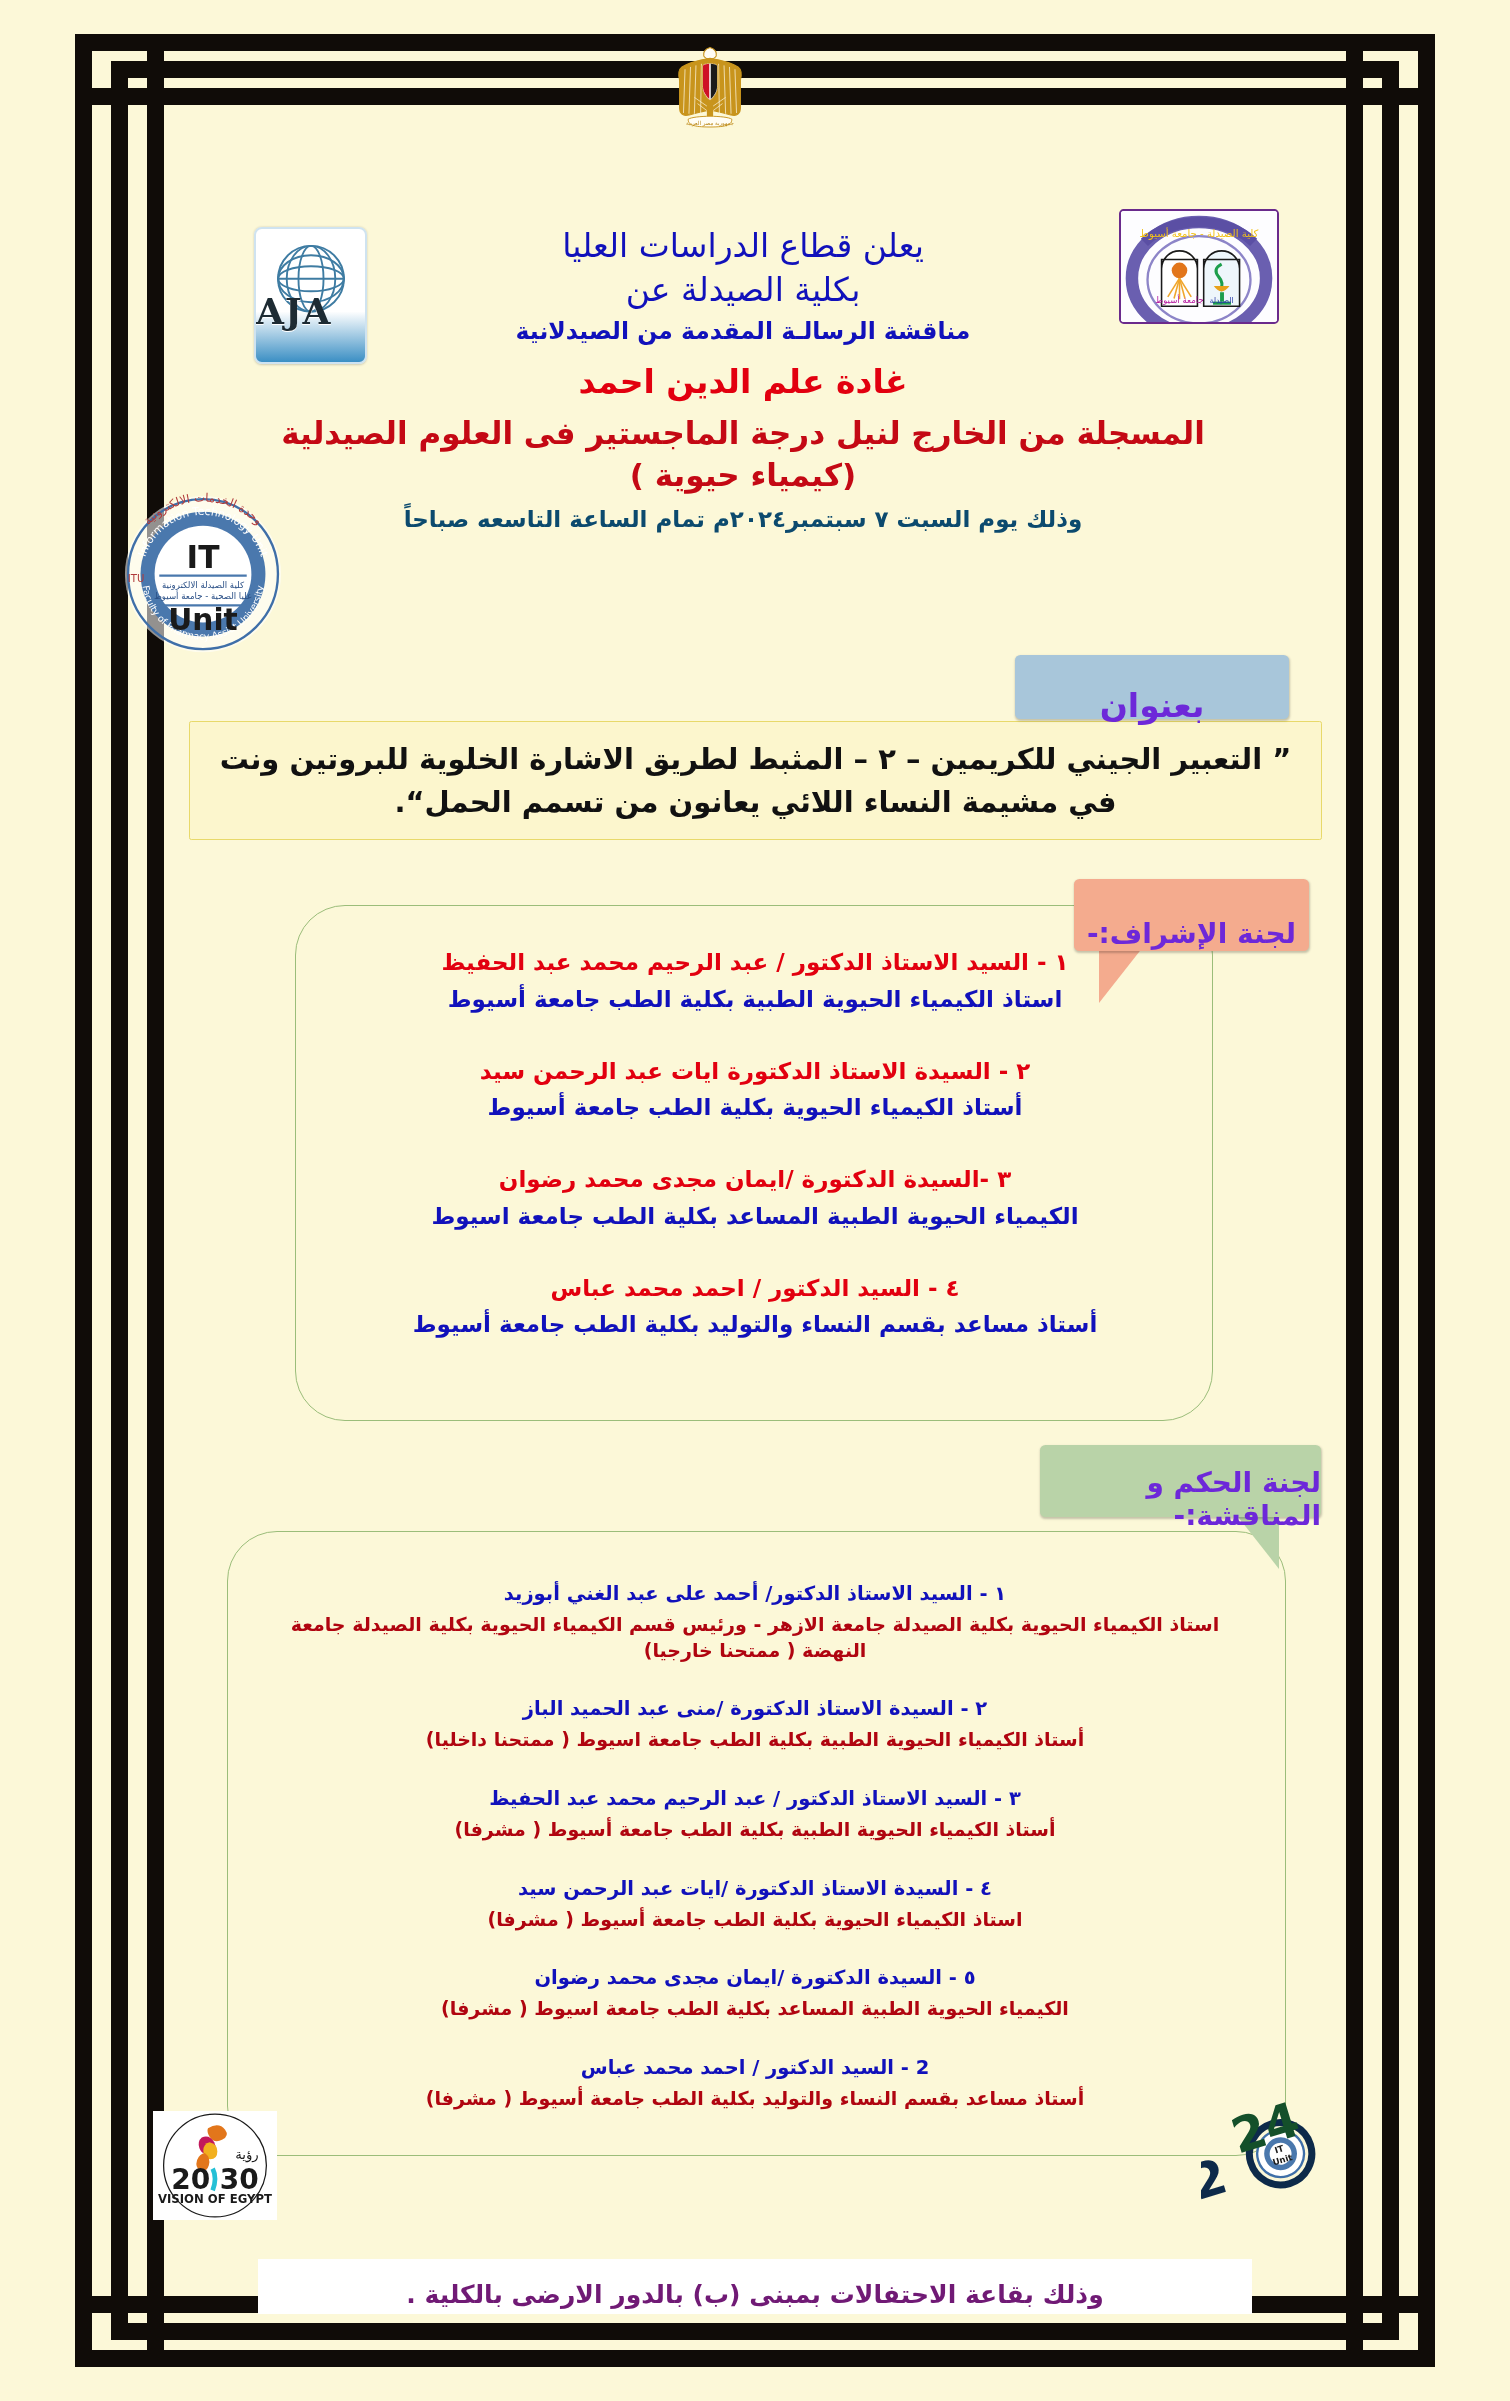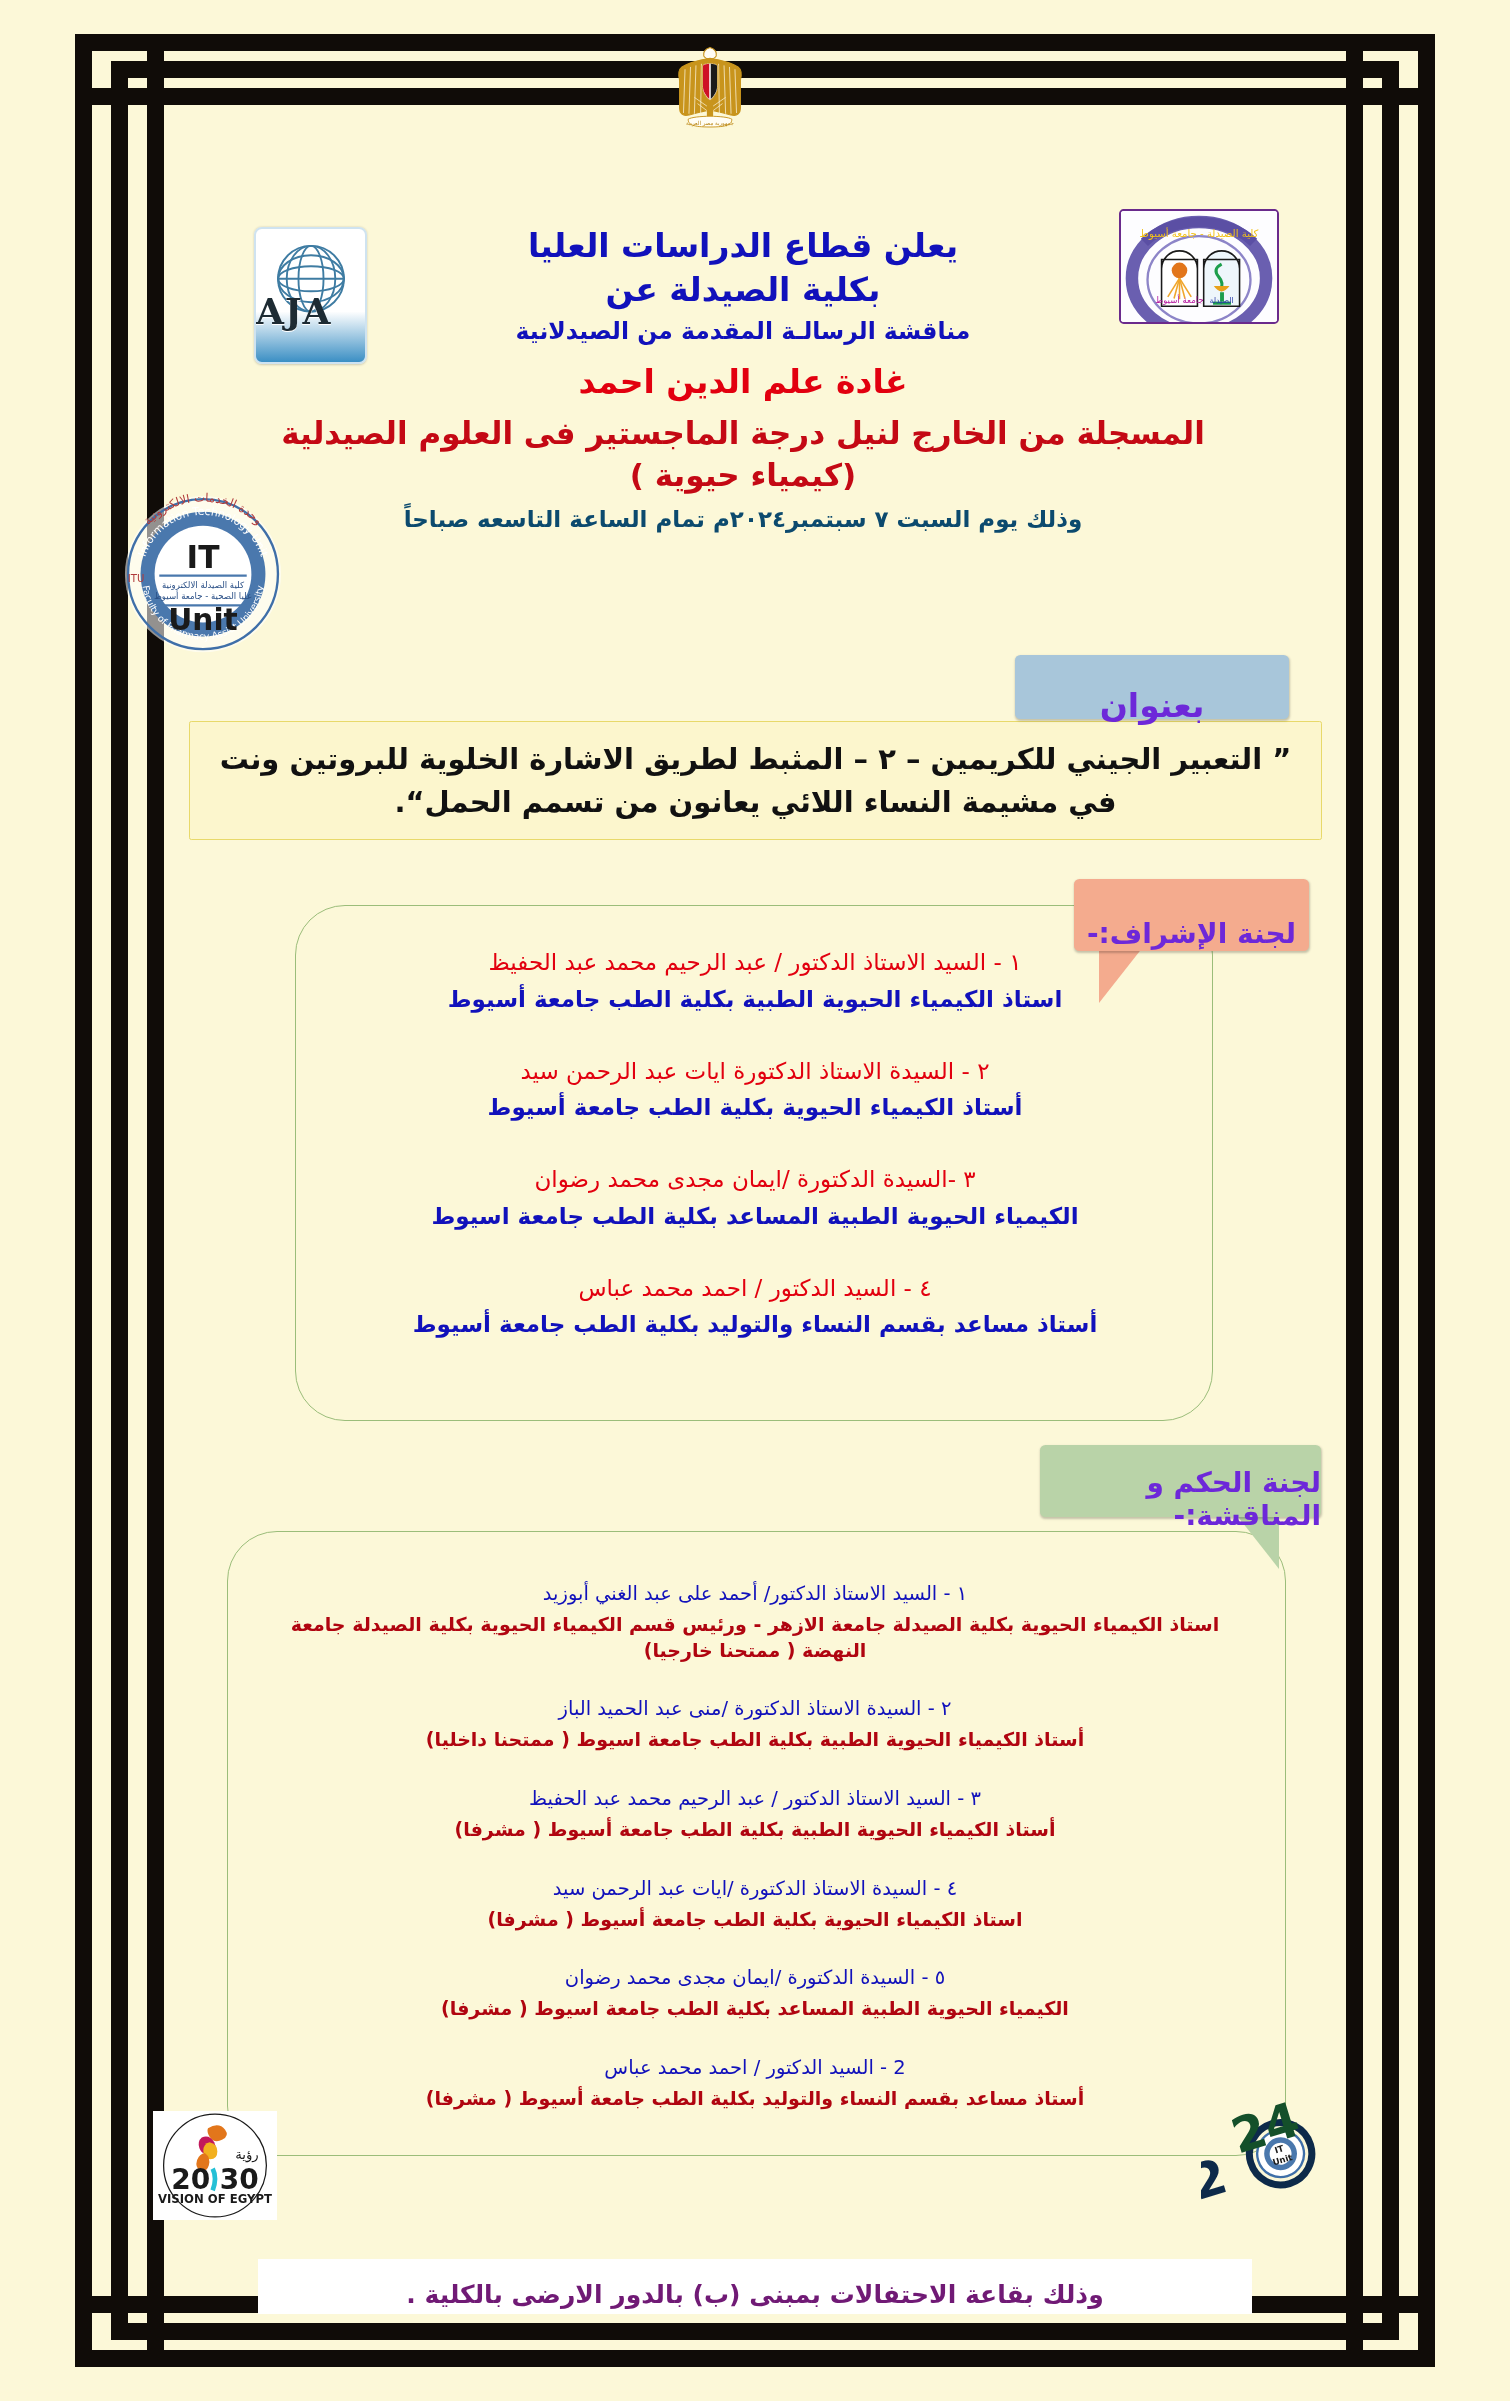--- a/index.html
+++ b/index.html
@@ -53,21 +53,21 @@
 
   
   .vision{left:153px;top:2111px;width:124px;height:109px;background:#fff;
           display:flex;align-items:center;justify-content:center;}
 
   
   .year2024{left:1201px;top:2082px;width:156px;height:133px;}
 
   
   .hdr{position:absolute;left:211px;right:235px;top:224px;text-align:center;direction:rtl;}
-  .hdr .l1{font-size:33px;font-weight:700;color:#1111bb;line-height:1.34;
+  .hdr .l1{font-size:33px;font-weight:400;color:#1111bb;line-height:1.34;
            font-family:"DejaVu Sans","Liberation Sans",sans-serif;}
   .hdr .l2{font-size:23.5px;font-weight:700;color:#1111bb;line-height:1.5;margin-top:1.6px;}
   .hdr .l3{font-size:33px;font-weight:700;color:#e2000f;line-height:1.5;margin-top:7.8px;}
   .hdr .l4{font-size:31px;font-weight:700;color:#c40914;line-height:1.42;margin-top:4.7px;}
   .hdr .l5{font-size:31px;font-weight:700;color:#c40914;line-height:1.3;}
   .hdr .l6{font-size:23px;font-weight:700;color:#0c4a6e;line-height:1.5;margin-top:6.3px;}
 
   
   .tab{position:absolute;display:flex;align-items:center;justify-content:center;
        border-radius:5.5px;box-shadow:0.8px 1.6px 2.3px rgba(0,0,0,.22);z-index:6;}
@@ -97,21 +97,21 @@
                font-size:29px;font-weight:700;color:#111;line-height:1.45;
                font-family:"DejaVu Sans","Liberation Sans",sans-serif;}
 
   
   .panel{position:absolute;border:1.6px solid #9bbd7a;border-radius:50px;
          background:transparent;box-sizing:border-box;}
   .panel-sup{left:295px;top:905px;right:297px;height:516px;}
   .panel-jury{left:227px;top:1531px;right:224px;height:625px;}
 
   .member{text-align:center;direction:rtl;}
-  .member .nm{font-weight:400;line-height:1.35;}
+  .member .nm{font-weight:700;line-height:1.35;}
   .member .af{font-weight:700;line-height:1.35;}
 
   
   .list-sup{position:absolute;left:336px;top:947px;right:336px;}
   .list-sup .member{margin-bottom:41px;}
   .list-sup .member:last-child{margin-bottom:0;}
   .list-sup .nm{font-size:23px;}
   .list-sup .af{font-size:23px;margin-top:5.5px;}
 
   

